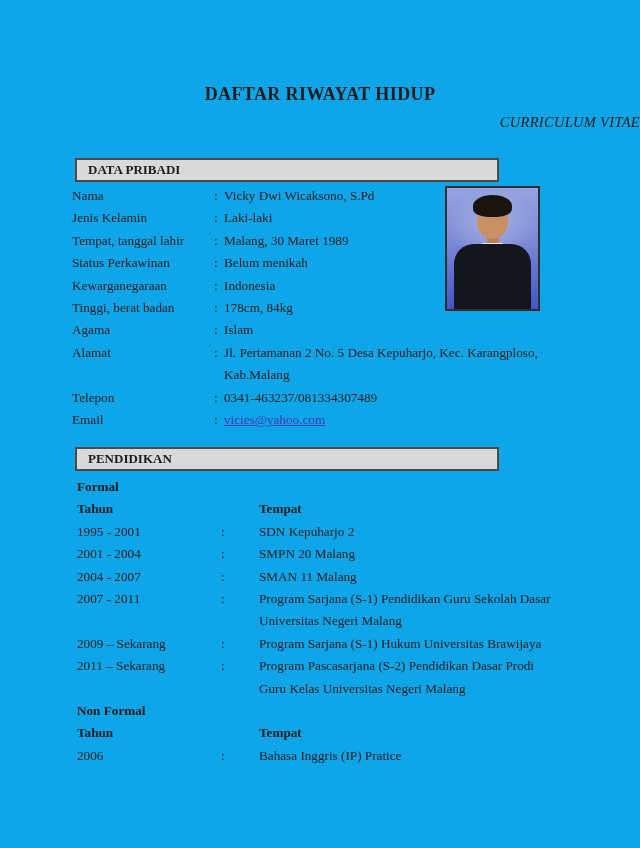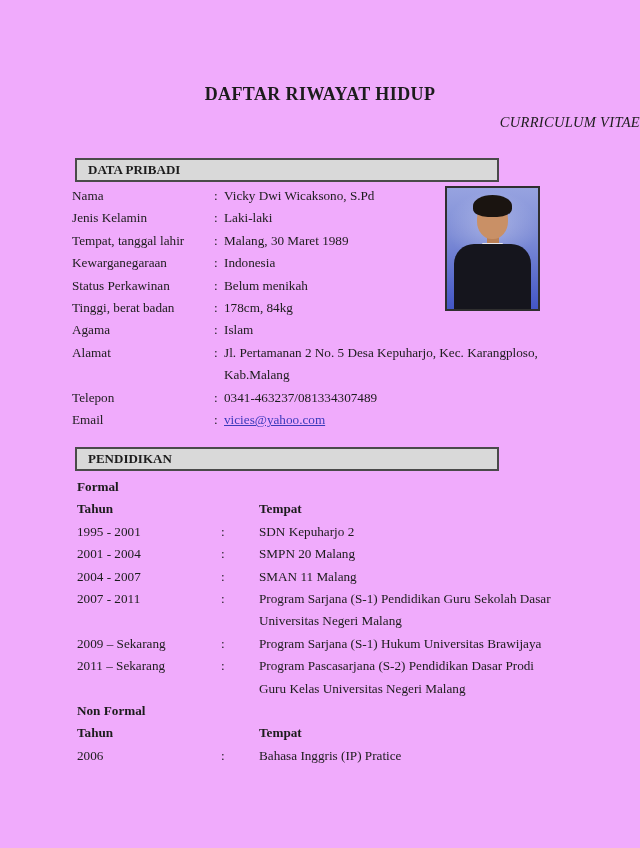--- a/index.html
+++ b/index.html
@@ -4,21 +4,21 @@
 <style>
   html, body { margin:0; padding:0; }
   body {
     width:640px; height:848px;
     background:#ffffff;
     font-family:"Liberation Serif", serif;
     color:#1c1c1c;
     position:relative;
     overflow:hidden;
   }
-  .page { position:absolute; inset:0; background:#f0abfc; }
+  .page { position:absolute; inset:0; background:#0ea5e9; }
 
   .doc-title {
     position:absolute; top:84px; left:0; width:640px;
     text-align:center; font-size:18px; font-weight:bold; letter-spacing:.4px;
   }
   .doc-subtitle {
     position:absolute; top:114px; left:0; width:640px;
     text-align:right; font-size:14.5px; font-style:italic; letter-spacing:.3px;
   }
 
@@ -97,29 +97,29 @@
         <span class="fval val">Laki-laki</span>
       </div>
 
       <div class="frow">
         <span class="flabel">Tempat, tanggal lahir</span>
         <span class="fcolon"></span>
         <span class="fval val">Malang, 30 Maret 1989</span>
       </div>
 
       <div class="frow">
+        <span class="flabel">Status Perkawinan</span>
+        <span class="fcolon"></span>
+        <span class="fval val">Belum menikah</span>
+      </div>
+
+      <div class="frow">
         <span class="flabel">Kewarganegaraan</span>
         <span class="fcolon"></span>
         <span class="fval val">Indonesia</span>
-      </div>
-
-      <div class="frow">
-        <span class="flabel">Status Perkawinan</span>
-        <span class="fcolon"></span>
-        <span class="fval val">Belum menikah</span>
       </div>
 
       <div class="frow">
         <span class="flabel">Tinggi, berat badan</span>
         <span class="fcolon"></span>
         <span class="fval val">178cm, 84kg</span>
       </div>
 
       <div class="frow">
         <span class="flabel">Agama</span>

